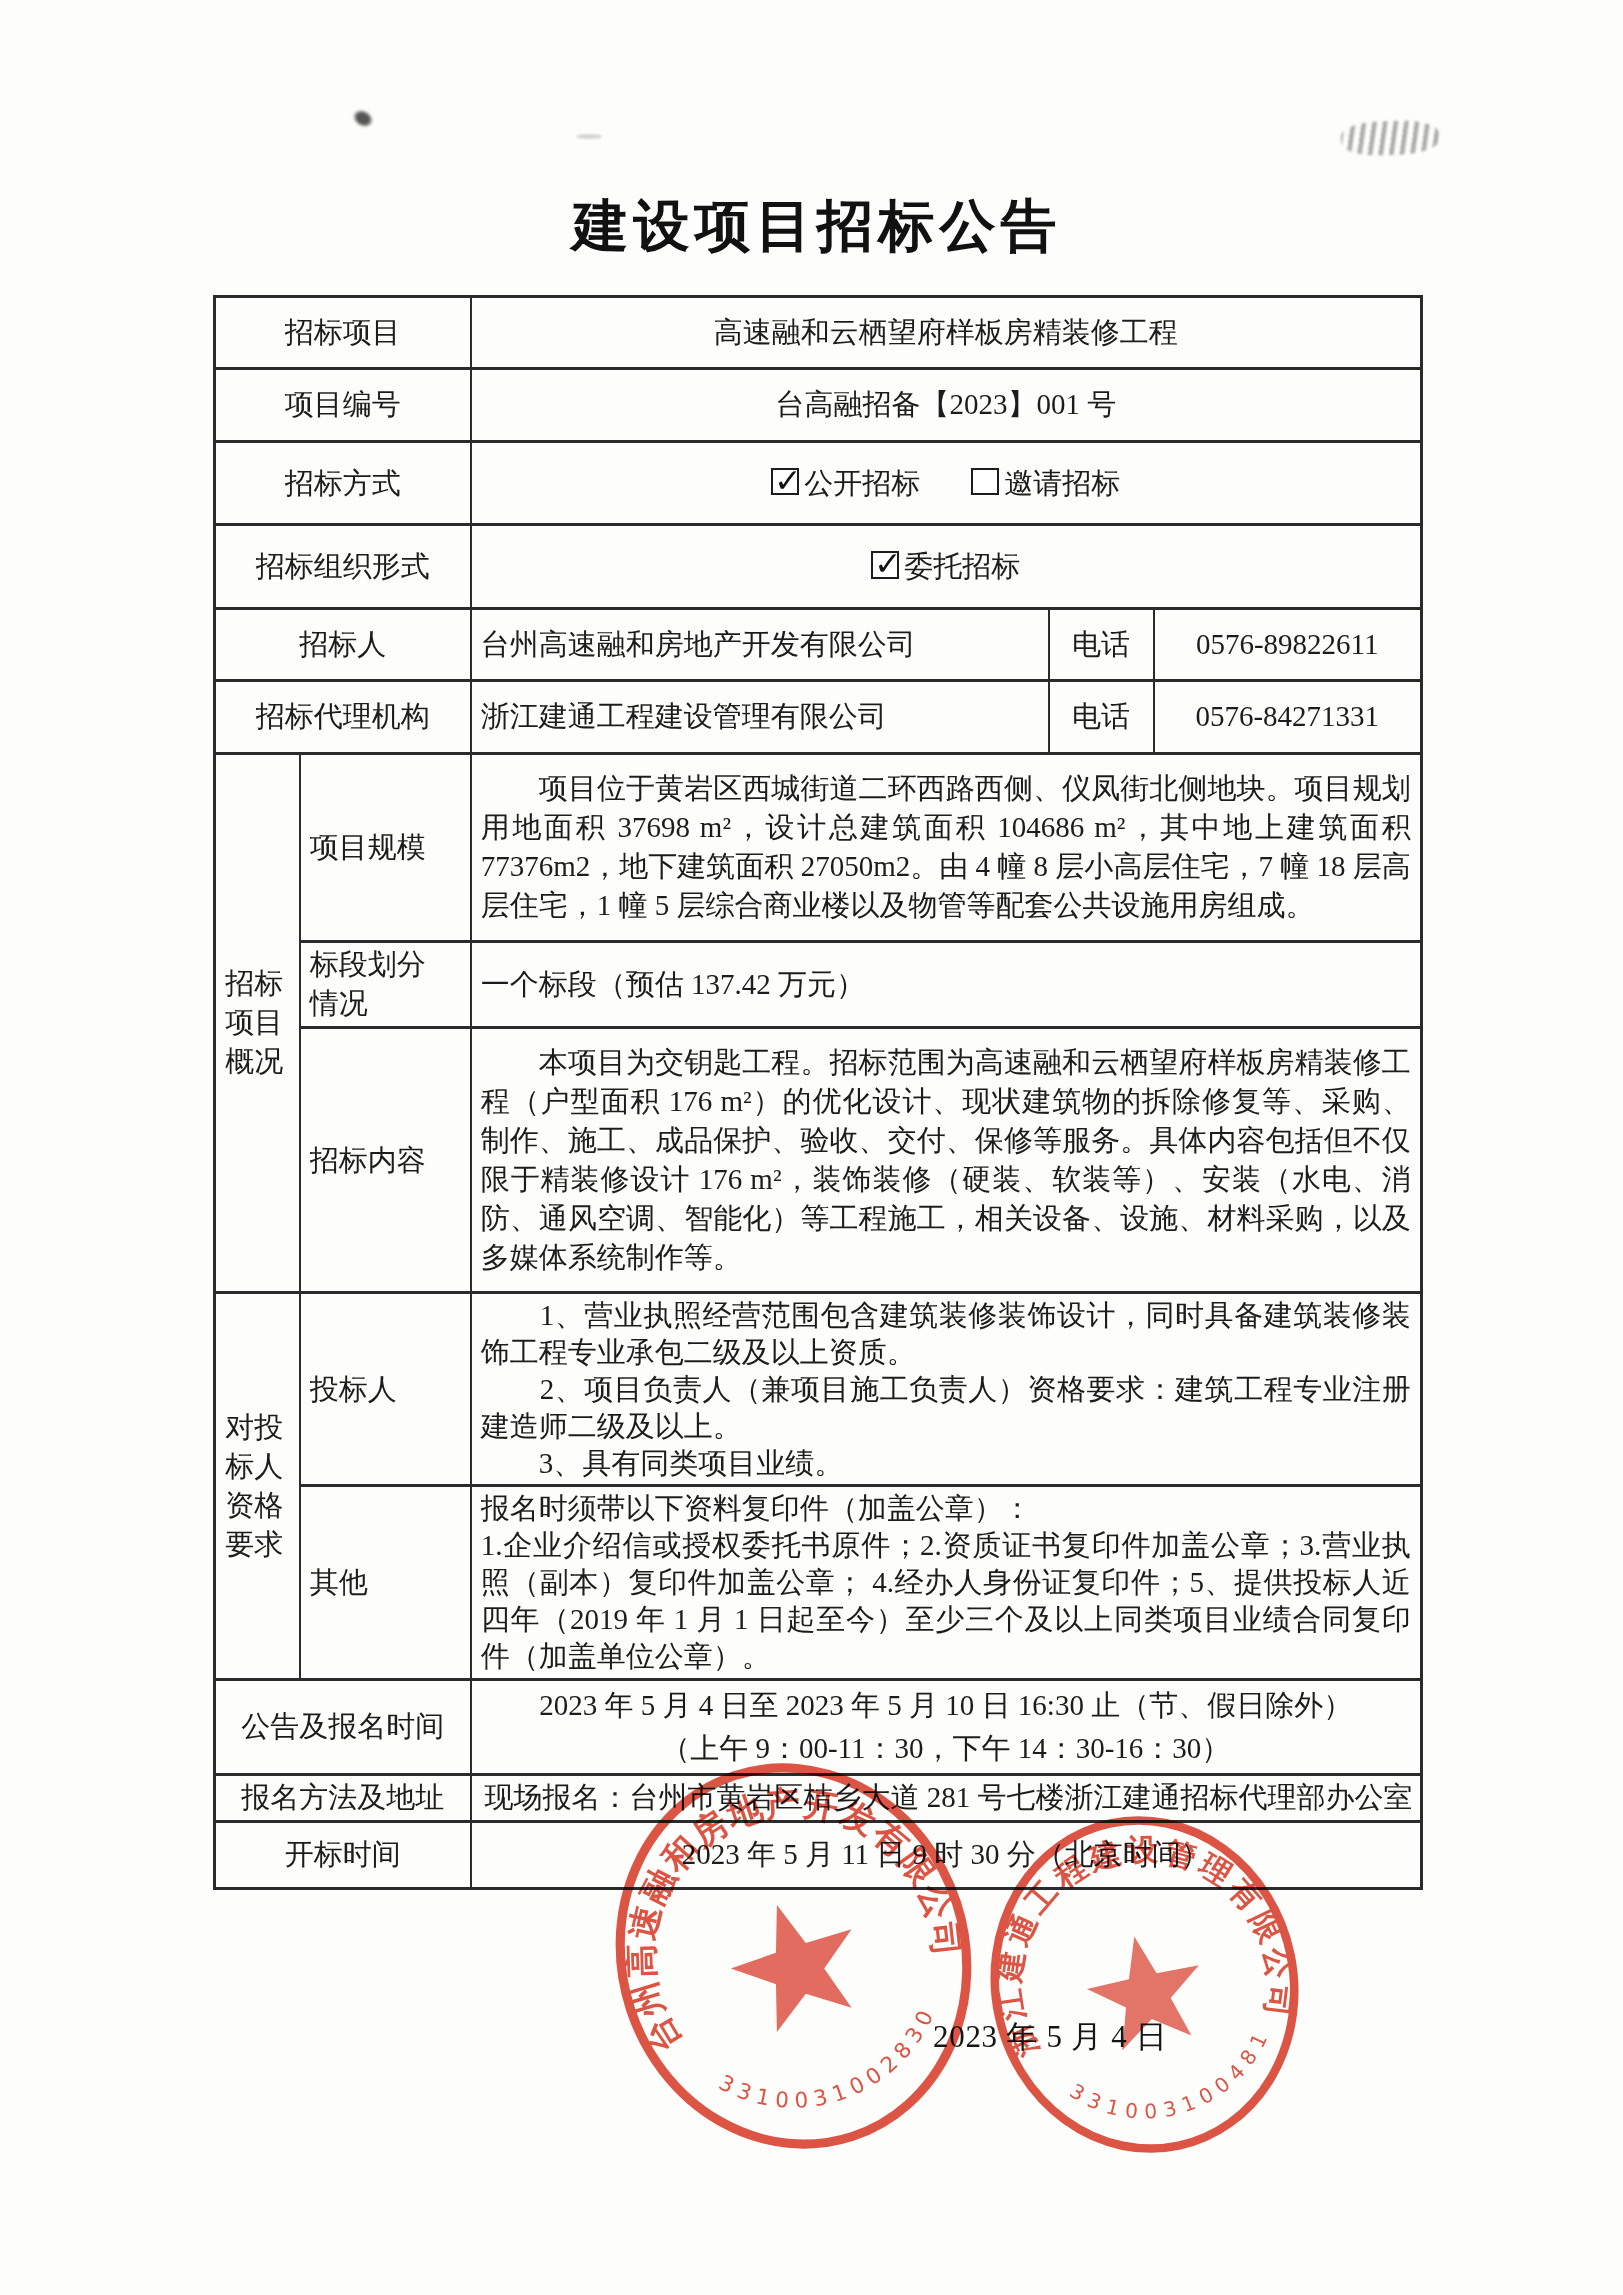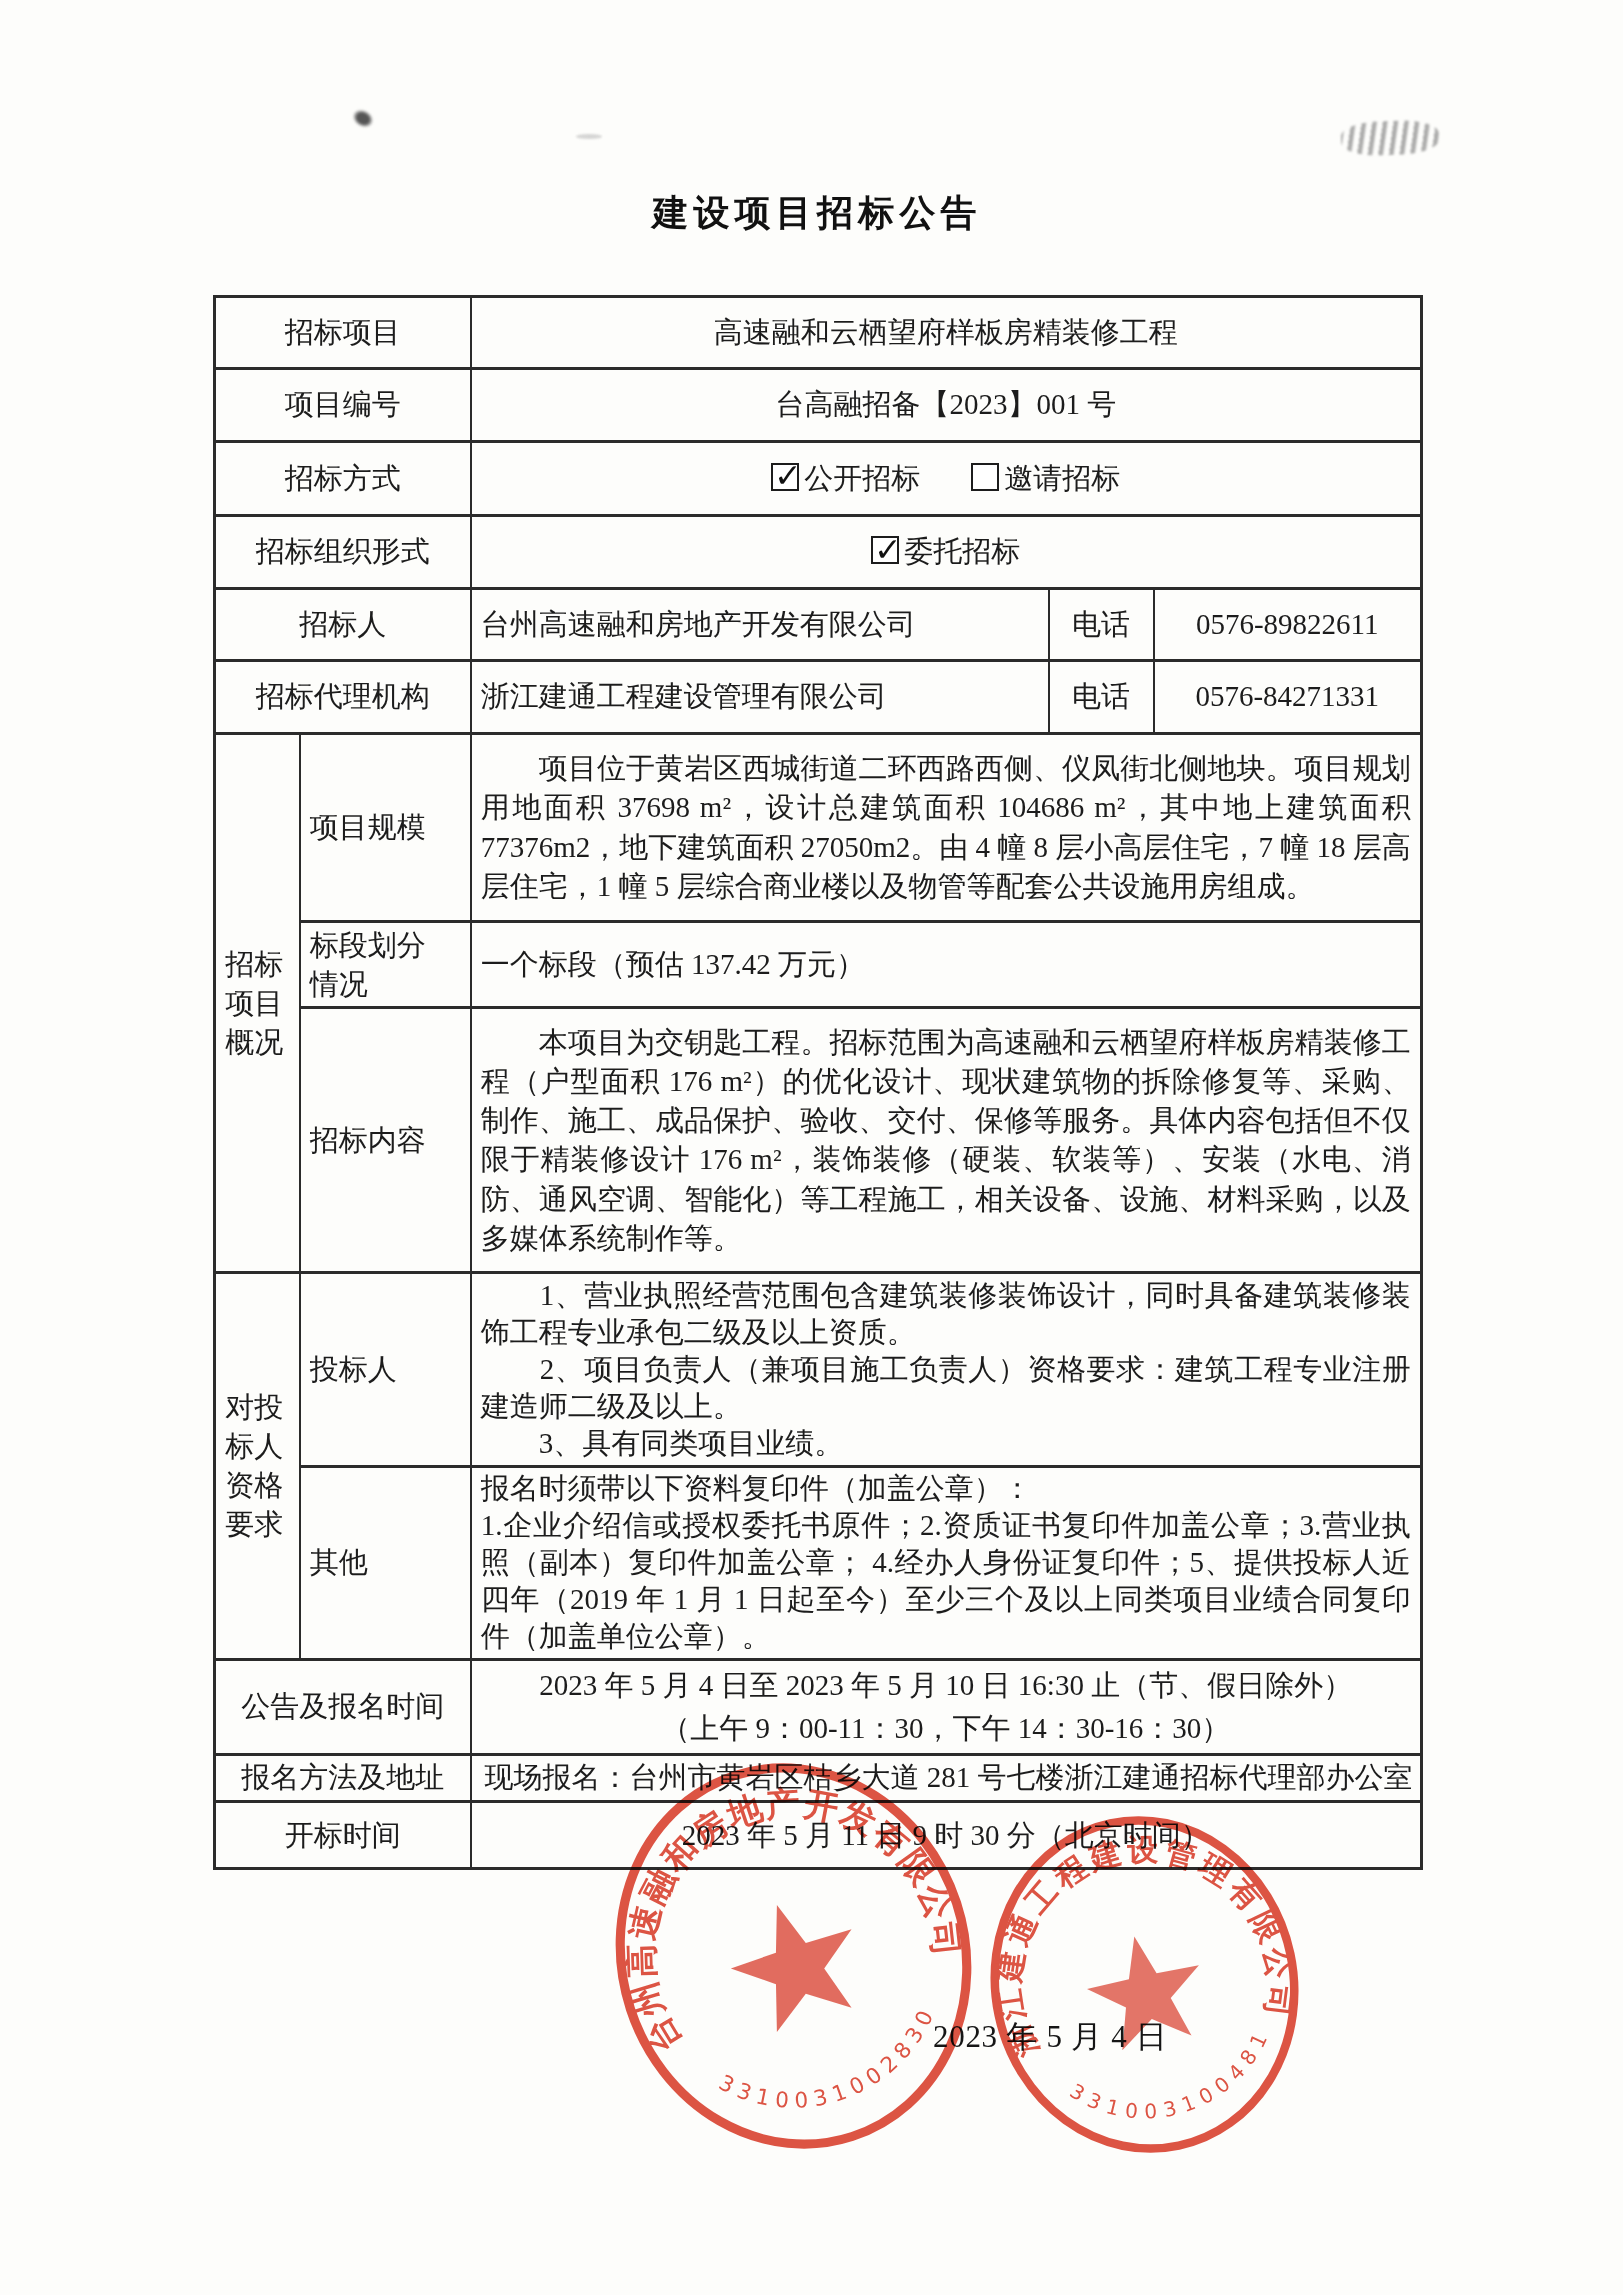--- a/index.html
+++ b/index.html
@@ -14,21 +14,21 @@
   
   .artifact{position:absolute;border-radius:50%;filter:blur(1.3px);}
   .a1{left:352px;top:110px;width:22px;height:17px;background:radial-gradient(ellipse,#555 0 40%,transparent 70%);transform:rotate(30deg);}
   .a2{left:1341px;top:121px;width:98px;height:34px;background:repeating-linear-gradient(100deg,#6a6a6a 0 3.9px,transparent 5.2px 10.5px);opacity:.55;transform:rotate(-2deg);border-radius:40%;}
   .a3{left:576px;top:134px;width:26px;height:5.2px;background:#bbb;opacity:.6;}
 
   .title{
     position:absolute;left:213px;top:189px;width:1208px;margin:0;
     text-align:center;
     font-family:"DejaVu Sans","Liberation Sans",sans-serif;
-    font-weight:800;font-size:36px;letter-spacing:5.2px;color:#111;
+    font-weight:800;font-size:56px;letter-spacing:5.2px;color:#111;
   }
 
   table.doc{
     position:absolute;left:213px;top:295px;
     width:1208px;table-layout:fixed;border-collapse:collapse;
   }
   table.doc td{
     border:2px solid #2b2b2b;
     border-top-width:3.3px;border-bottom-width:3.3px;
     font-size:29px;line-height:1.35;
@@ -50,21 +50,21 @@
   }
   td.para.tight{line-height:37px;}
   tr.r1{height:72px;} tr.r2{height:73px;} tr.r3{height:74px;}
   tr.r4{height:73px;} tr.r5{height:72px;} tr.r6{height:73px;border-radius:9px;}
   tr.r7{height:188px;} tr.r8{height:81px;} tr.r9{height:265px;}
   tr.r10{height:192px;} tr.r11{height:193px;} tr.r12{height:95px;}
   tr.r13{height:45px;} tr.r14{height:67px;padding-left:12px;}
   tr.r12 td.val{white-space:pre-line;line-height:43px;}
   tr.r13 td.left{white-space:nowrap;padding-left:13px;}
 
-  .opt{display:inline-block;margin:4px 22px;}
+  .opt{display:inline-block;margin:18px 22px;}
   .cb{
     display:inline-block;width:23.6px;height:23.6px;
     border:2px solid #1c1c1c;vertical-align:-2.6px;margin-right:5.2px;
     position:relative;background:#fff;
   }
   .cb.checked::after{
     content:"✓";position:absolute;left:0.7px;top:-10.5px;
     font-family:"DejaVu Sans",sans-serif;
     font-size:33px;font-weight:bold;color:#111;
   }

